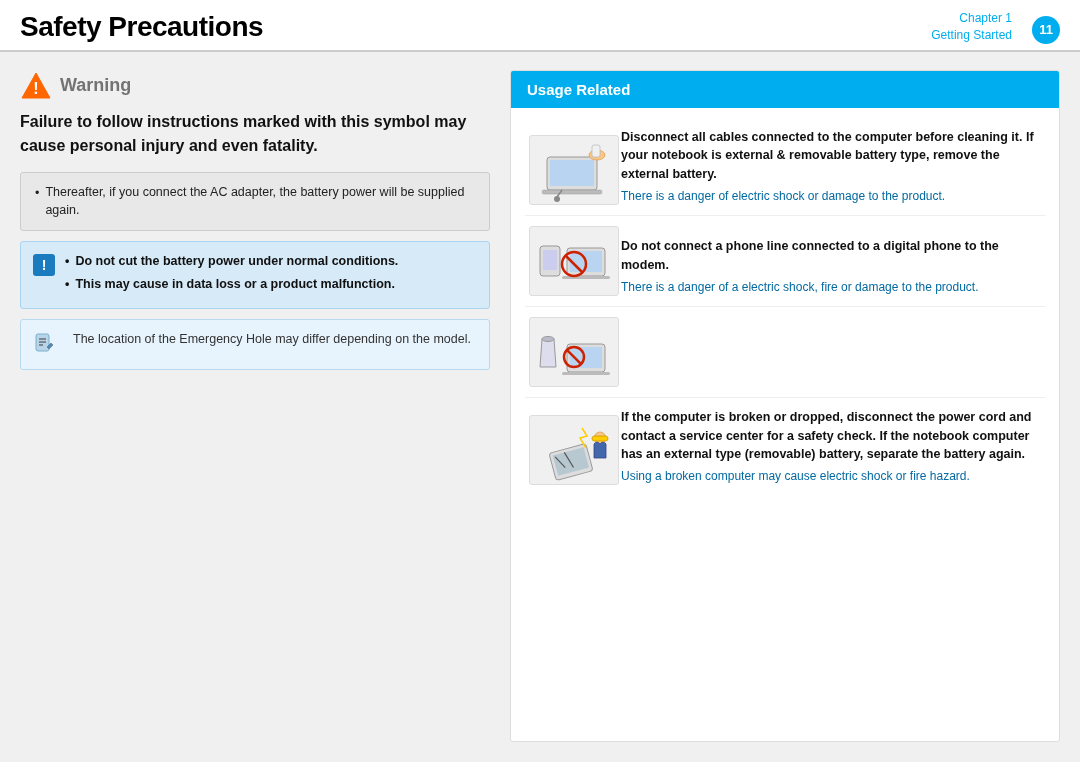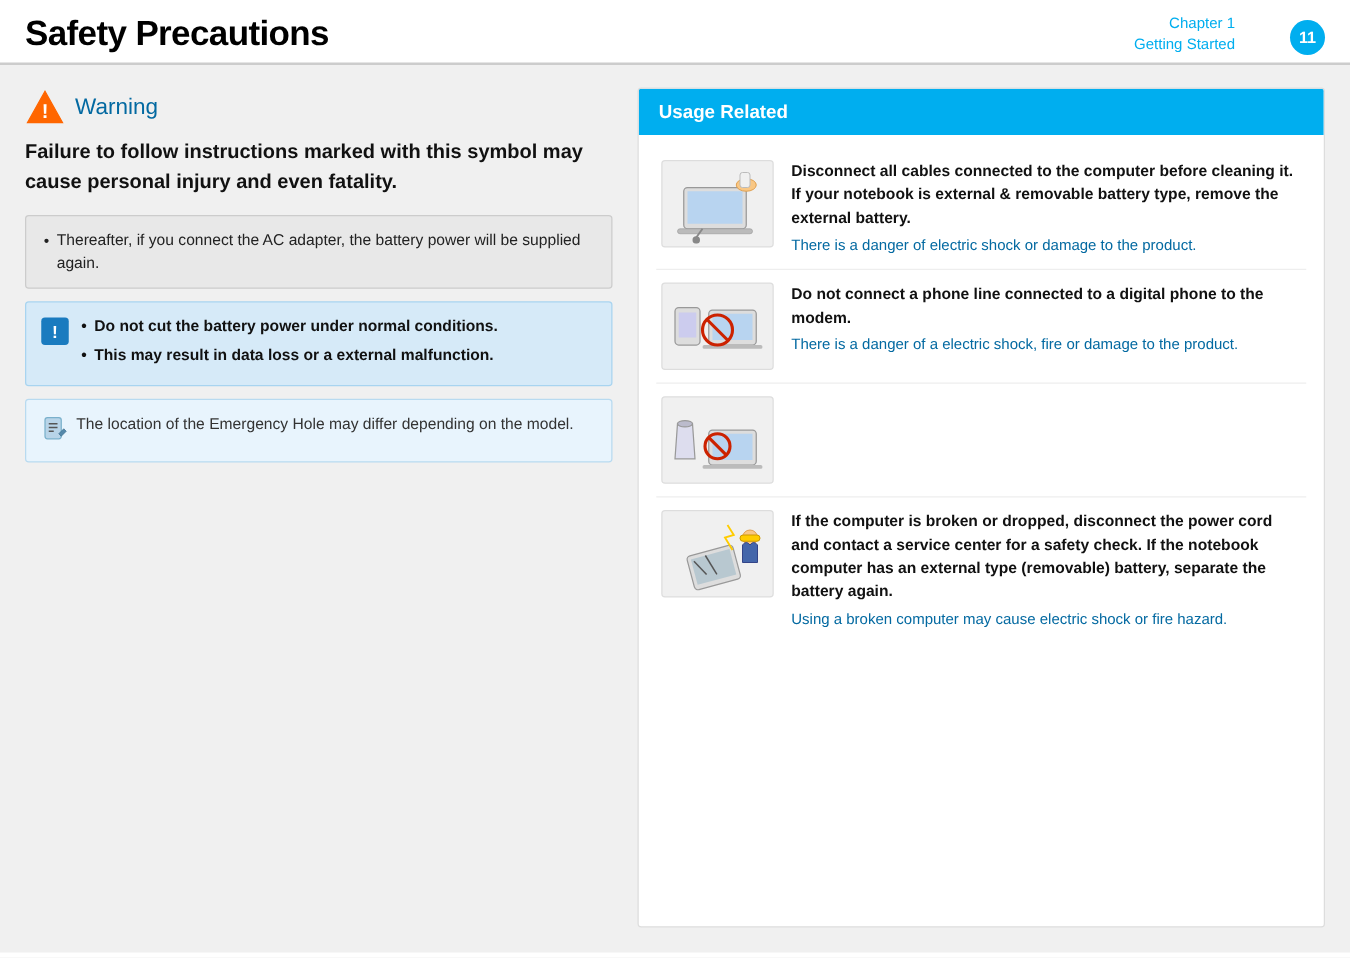--- a/index.html
+++ b/index.html
@@ -41,21 +41,20 @@
       background: #00AEEF;
       color: #fff;
       font-size: 13px;
       font-weight: bold;
       border-radius: 50%;
       width: 28px;
       height: 28px;
       display: flex;
       align-items: center;
       justify-content: center;
-      margin-left: 24px;
     }
 
     
     .main-content {
       display: flex;
       gap: 0;
       padding: 18px 20px 20px 20px;
       background: #f0f0f0;
       min-height: 710px;
     }
@@ -72,22 +71,22 @@
       align-items: center;
       gap: 8px;
       margin-bottom: 8px;
     }
     .warning-icon {
       width: 32px;
       height: 32px;
     }
     .warning-label {
       font-size: 18px;
-      font-weight: normal;
-      color: #0369a1;
+      font-weight: bold;
+      color: #737373;
     }
     .warning-text {
       font-size: 16px;
       font-weight: 900;
       color: #111;
       line-height: 1.5;
       margin-bottom: 14px;
     }
 
     
@@ -147,21 +146,21 @@
       margin-bottom: 4px;
     }
 
     
     .note-box {
       background: #e8f4fd;
       border: 1px solid #b8daf0;
       border-radius: 3px;
       padding: 10px 12px;
       display: flex;
-      gap: 6px;
+      gap: 18px;
       align-items: flex-start;
     }
     .note-icon {
       flex-shrink: 0;
       font-size: 18px;
       margin-top: 2px;
     }
     .note-text {
       font-size: 12.5px;
       color: #333;
@@ -181,23 +180,24 @@
       color: #fff;
       font-size: 15px;
       font-weight: bold;
       padding: 10px 16px;
     }
     .usage-items {
       padding: 10px 14px;
     }
     .usage-item {
       display: flex;
-      gap: 14px;
+      gap: 2px;
       padding: 10px 4px;
       border-bottom: 1px solid #eee;
+      align-items: flex-end;
     }
     .usage-item:last-child {
       border-bottom: none;
     }
     .usage-image {
       flex-shrink: 0;
       width: 90px;
       height: 70px;
       background: #f0f0f0;
       border: 1px solid #ddd;
@@ -260,21 +260,21 @@
 
     <div class="caution-box">
       <div class="caution-icon">!</div>
       <div class="caution-content">
         <div class="caution-bullet">
           <span>•</span>
           <span>Do not cut the battery power under normal conditions.</span>
         </div>
         <div class="caution-bullet">
           <span>•</span>
-          <span>This may result in data loss or a external malfunction.</span>
+          <span>This may cause in data loss or a product malfunction.</span>
         </div>
       </div>
     </div>
 
     <div class="note-box">
       <div class="note-icon">
         
         <svg width="22" height="22" viewBox="0 0 22 22">
           <rect x="3" y="2" width="13" height="17" rx="2" fill="#b8d4e8" stroke="#7ab0cc" stroke-width="1"></rect>
           <line x1="6" y1="7" x2="13" y2="7" stroke="#555" stroke-width="1.2"></line>

